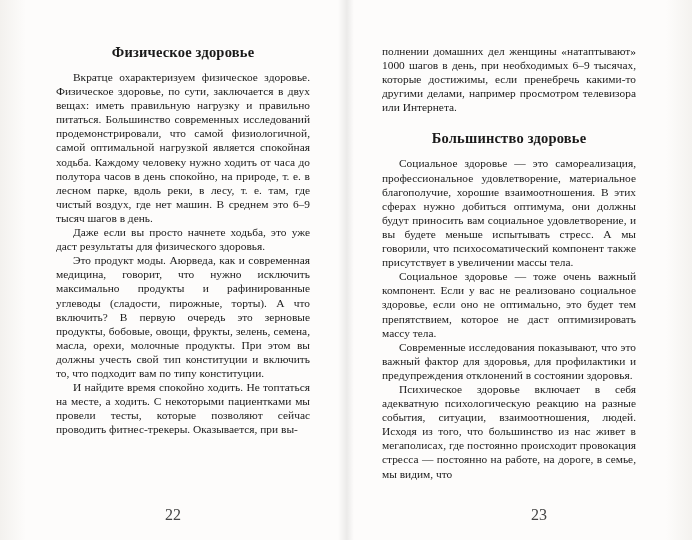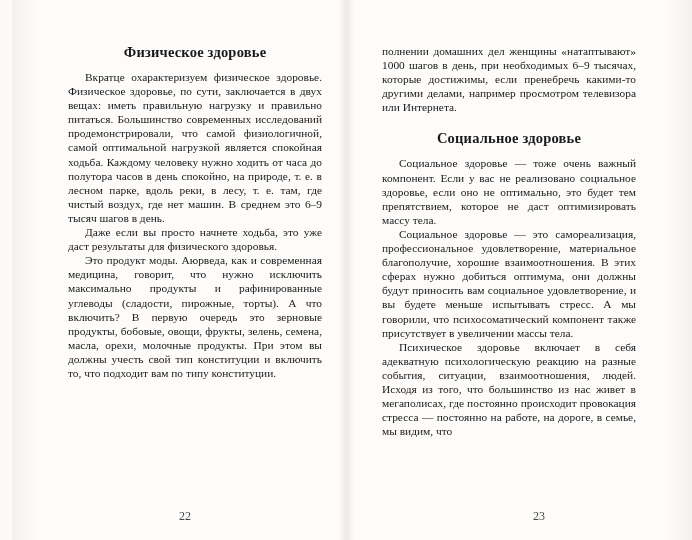--- a/index.html
+++ b/index.html
@@ -22,21 +22,21 @@
     box-sizing: border-box;
   }
   .page {
     position: absolute;
     top: 0;
     height: 540px;
     box-sizing: border-box;
     background: #fdfcfa;
   }
   .page-left {
-    left: 12px;
+    left: 0;
     width: 346px;
     padding: 44px 36px 0 56px;
     background: linear-gradient(to right, #f3f1ee 0px, #fdfcfb 26px, #fdfcfb 100%);
   }
   .page-right {
     left: 346px;
     width: 346px;
     padding: 44px 56px 0 36px;
     background: linear-gradient(to left, #f4f2ef 0px, #fdfcfb 26px, #fdfcfb 100%);
   }
@@ -68,45 +68,47 @@
     text-indent: 17px;
     hyphens: auto;
     -webkit-hyphens: auto;
   }
   p.para.no-indent {
     text-indent: 0;
   }
   .folio {
     position: absolute;
     bottom: 16px;
-    font-size: 12px;
+    font-size: 16px;
     color: #444;
     width: 100%;
     text-align: center;
     left: 0;
   }
   .folio-left { padding-right: 20px; }
   .folio-right { padding-left: 20px; }
 </style>
 </head>
 <body>
 
 <div class="spread">
 
   <div class="page page-left">
     <h2 class="heading">Физическое здоровье</h2>
     <p class="para">Вкратце охарактеризуем физическое здоровье. Физическое здоровье, по сути, заключается в двух вещах: иметь правильную нагрузку и правильно питаться. Большинство современных исследований продемонстрировали, что самой физиологичной, самой оптимальной нагрузкой является спокойная ходьба. Каждому человеку нужно ходить от часа до полутора часов в день спокойно, на природе, т. е. в лесном парке, вдоль реки, в лесу, т. е. там, где чистый воздух, где нет машин. В среднем это 6–9 тысяч шагов в день.</p>
     <p class="para">Даже если вы просто начнете ходьба, это уже даст результаты для физического здоровья.</p>
     <p class="para">Это продукт моды. Аюрведа, как и современная медицина, говорит, что нужно исключить максимально продукты и рафинированные углеводы (сладости, пирожные, торты). А что включить? В первую очередь это зерновые продукты, бобовые, овощи, фрукты, зелень, семена, масла, орехи, молочные продукты. При этом вы должны учесть свой тип конституции и включить то, что подходит вам по типу конституции.</p>
+    <p class="para">И найдите время спокойно ходить. Не топтаться на месте, а ходить. С некоторыми пациентками мы провели тесты, которые позволяют сейчас проводить фитнес-трекеры. Оказывается, при вы-</p>
     <div class="folio folio-left">22</div>
   </div>
 
   <div class="page page-right">
     <p class="para no-indent">полнении домашних дел женщины «натаптывают» 1000 шагов в день, при необходимых 6–9 тысячах, которые достижимы, если пренебречь какими-то другими делами, например просмотром телевизора или Интернета.</p>
-    <h2 class="heading spaced-top">Социальное здоровье</h2>
+    <h2 class="heading spaced-top">Большинство здоровье</h2>
+    <p class="para">Социальное здоровье — это самореализация, профессиональное удовлетворение, материальное благополучие, хорошие взаимоотношения. В этих сферах нужно добиться оптимума, они должны будут приносить вам социальное удовлетворение, и вы будете меньше испытывать стресс. А мы говорили, что психосоматический компонент также присутствует в увеличении массы тела.</p>
     <p class="para">Социальное здоровье — тоже очень важный компонент. Если у вас не реализовано социальное здоровье, если оно не оптимально, это будет тем препятствием, которое не даст оптимизировать массу тела.</p>
-    <p class="para">Социальное здоровье — это самореализация, профессиональное удовлетворение, материальное благополучие, хорошие взаимоотношения. В этих сферах нужно добиться оптимума, они должны будут приносить вам социальное удовлетворение, и вы будете меньше испытывать стресс. А мы говорили, что психосоматический компонент также присутствует в увеличении массы тела.</p>
+    <p class="para">Современные исследования показывают, что это важный фактор для здоровья, для профилактики и предупреждения отклонений в состоянии здоровья.</p>
     <p class="para">Психическое здоровье включает в себя адекватную психологическую реакцию на разные события, ситуации, взаимоотношения, людей. Исходя из того, что большинство из нас живет в мегаполисах, где постоянно происходит провокация стресса — постоянно на работе, на дороге, в семье, мы видим, что</p>
     <div class="folio folio-right">23</div>
   </div>
 
   <div class="gutter"></div>
 </div>
 
 </body></html>

